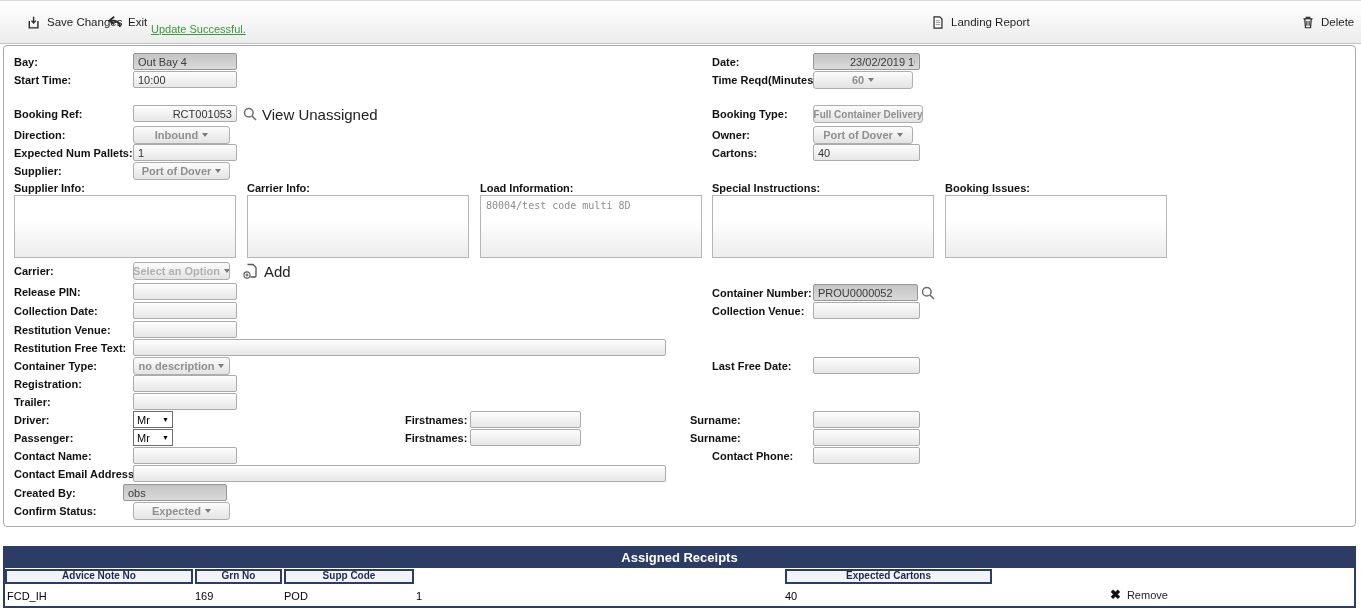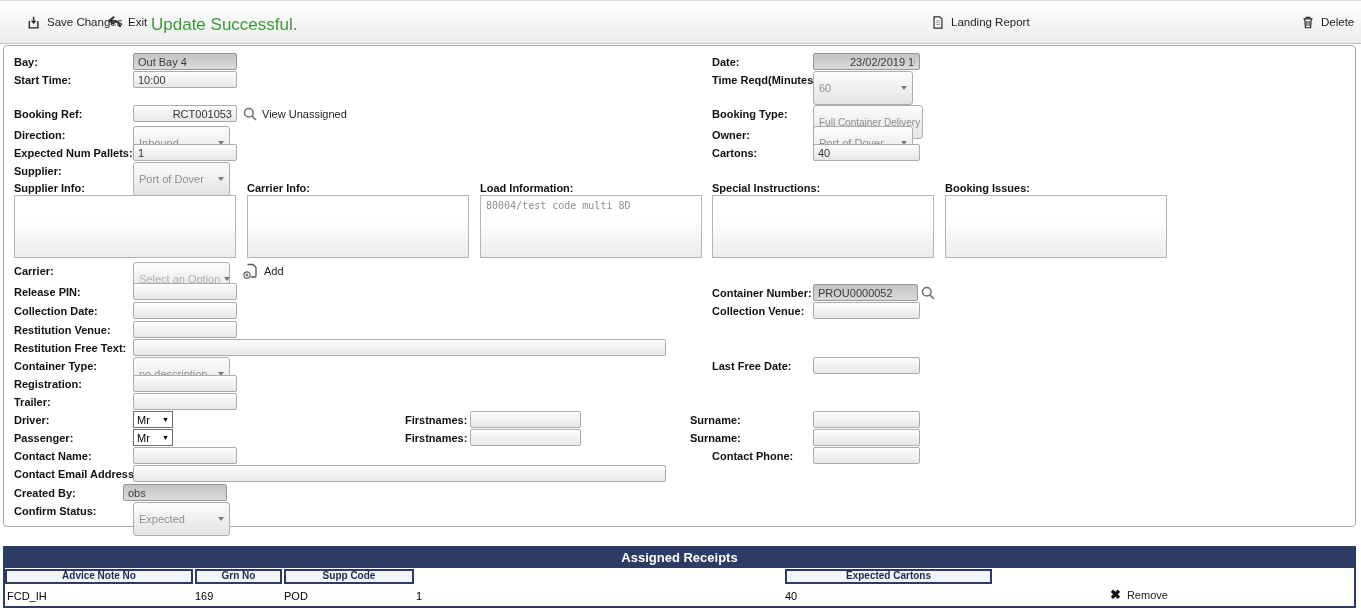--- a/index.html
+++ b/index.html
@@ -6,47 +6,47 @@
   html,body { width:1361px; height:613px; background:#fff; overflow:hidden;
               font-family:"Liberation Sans", sans-serif; }
   body { position:relative; }
 
   
   .toolbar { position:absolute; left:0; top:0; width:1361px; height:44px;
              background:linear-gradient(#ffffff,#ececec);
              border-top:1px solid #d9d9d9; border-bottom:1px solid #c3c3c3; }
   .tbtn { position:absolute; top:11px; display:flex; align-items:center; gap:6px;
           font-size:11.5px; color:#1f1f1f; cursor:pointer; height:20px; white-space:nowrap; }
-  .status { position:absolute; left:151px; top:14px; font-size:17px; color:#3a9a3a; }
+  .status { position:absolute; left:151px; top:22px; font-size:11px; color:#3a9a3a;text-decoration:underline; }
 
   
   .panel { position:absolute; left:3px; top:45px; width:1353px; height:482px;
            border:1px solid #a9a9a9; border-radius:4px; background:#fff; }
 
   .lbl { position:absolute; font-size:11px; font-weight:bold; color:#111;
          height:18px; line-height:18px; white-space:nowrap; }
   .txt { position:absolute; height:17px; border:1px solid #ababab; border-radius:2px;
          background:linear-gradient(#fdfdfd,#e7e7e7); font:11px "Liberation Sans",sans-serif;
          color:#333; padding:0 4px; outline:none; }
   .ro  { background:linear-gradient(#c4c4c4,#dadada); border-color:#979797; color:#3c3c3c; }
   .dd  { position:absolute; height:18px; border:1px solid #aeaeae; border-radius:3px;
          background:linear-gradient(#fcfcfc,#e3e3e3); display:flex; align-items:center;
-         justify-content:space-between; padding:16px 5px; font-size:11px; color:#8f8f8f;
-         cursor:pointer; white-space:nowrap; overflow:hidden; }
+         justify-content:center; padding:8px 5px; font-size:11px; color:#8f8f8f;
+         cursor:pointer; white-space:nowrap; overflow:hidden;font-weight:bold; }
   .arr { width:0; height:0; border-left:3.5px solid transparent;
          border-right:3.5px solid transparent; border-top:4px solid #7a7a7a; flex:none; margin-left:4px; }
   .ta  { position:absolute; width:222px; height:63px; border:1px solid #b5b5b5;
          background:linear-gradient(#ffffff 40%, #ececec); resize:none; outline:none;
          font:10px "DejaVu Sans Mono", monospace; color:#8e8e8e; padding:4px 5px; }
   .sel { position:absolute; height:17px; width:40px; border:1px solid #6e6e6e; background:#fff;
          display:flex; align-items:center; justify-content:space-between; font-size:11px;
          color:#000; padding:0 3px; cursor:pointer; }
   .selarr { font-size:7px; color:#000; }
   .ilink { position:absolute; display:flex; align-items:center; gap:5px;
-           font-size:11px; color:#222; cursor:pointer; height:18px; }
+           font-size:15px; color:#222; cursor:pointer; height:18px; }
   .sico { position:absolute; cursor:pointer; width:16px; height:16px; }
 
   
   .rpanel { position:absolute; left:3px; top:546px; width:1353px; height:62px;
             border:2px solid #2d3c64; background:#fff; }
   .rtitle { height:20px; background:#2d3c64; color:#fff; font-weight:bold;
             font-size:13px; text-align:center; line-height:19px; }
   .rhead  { position:relative; height:17px; margin-top:1px; }
   .hcell  { position:absolute; top:0; height:15px; background:#f3f4fa;
             border:2px solid #2d3c64; font-size:10px; font-weight:bold; color:#1c2a50;

